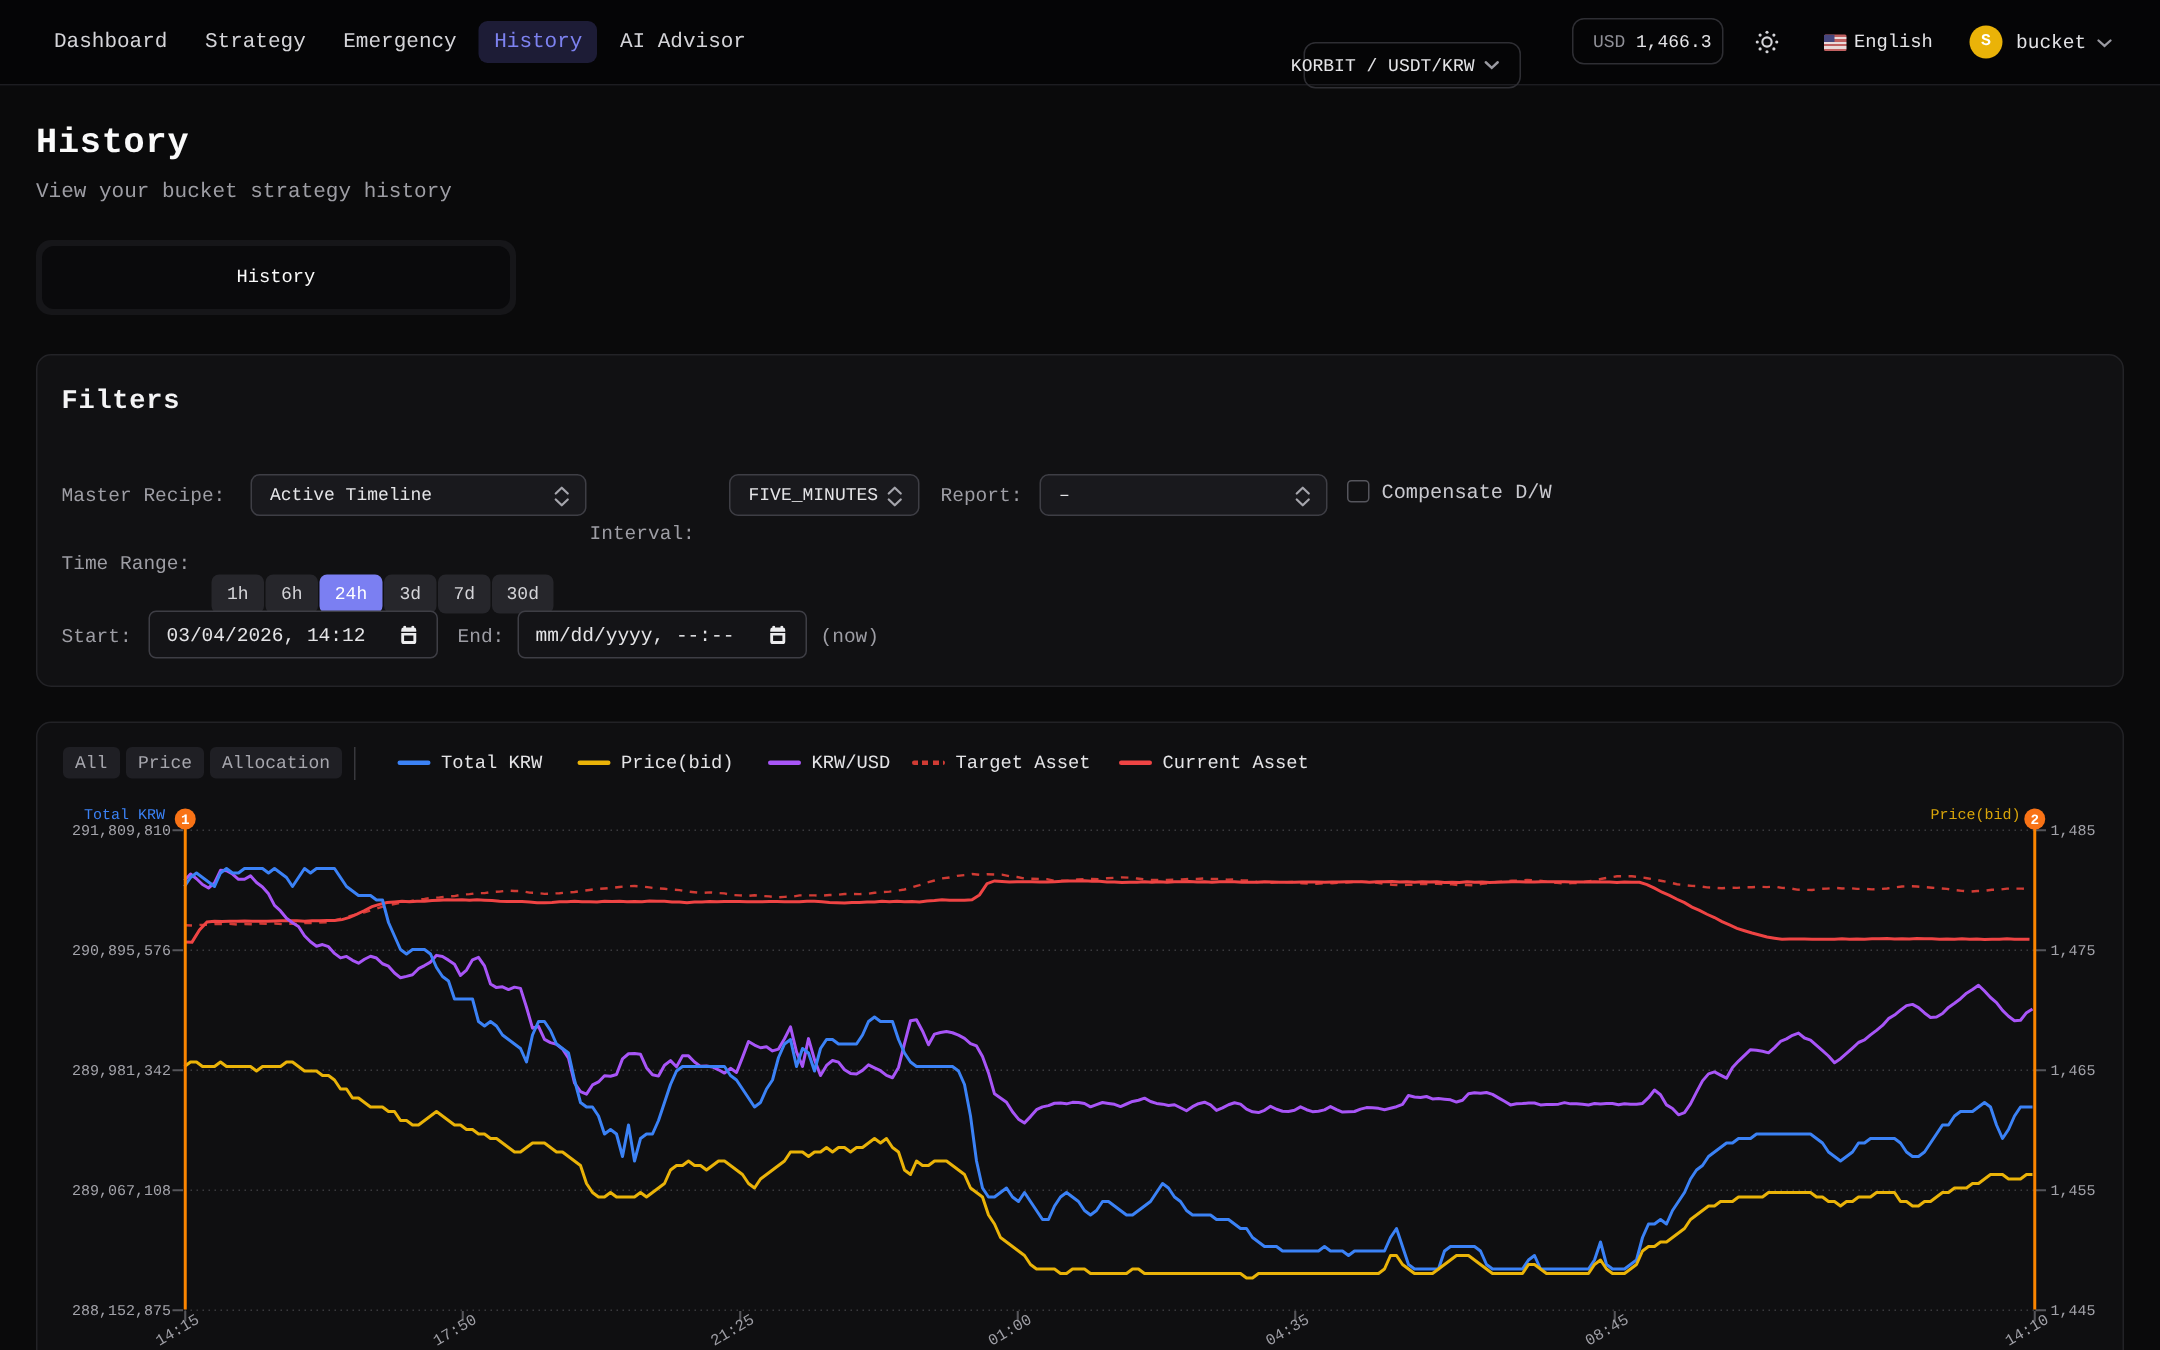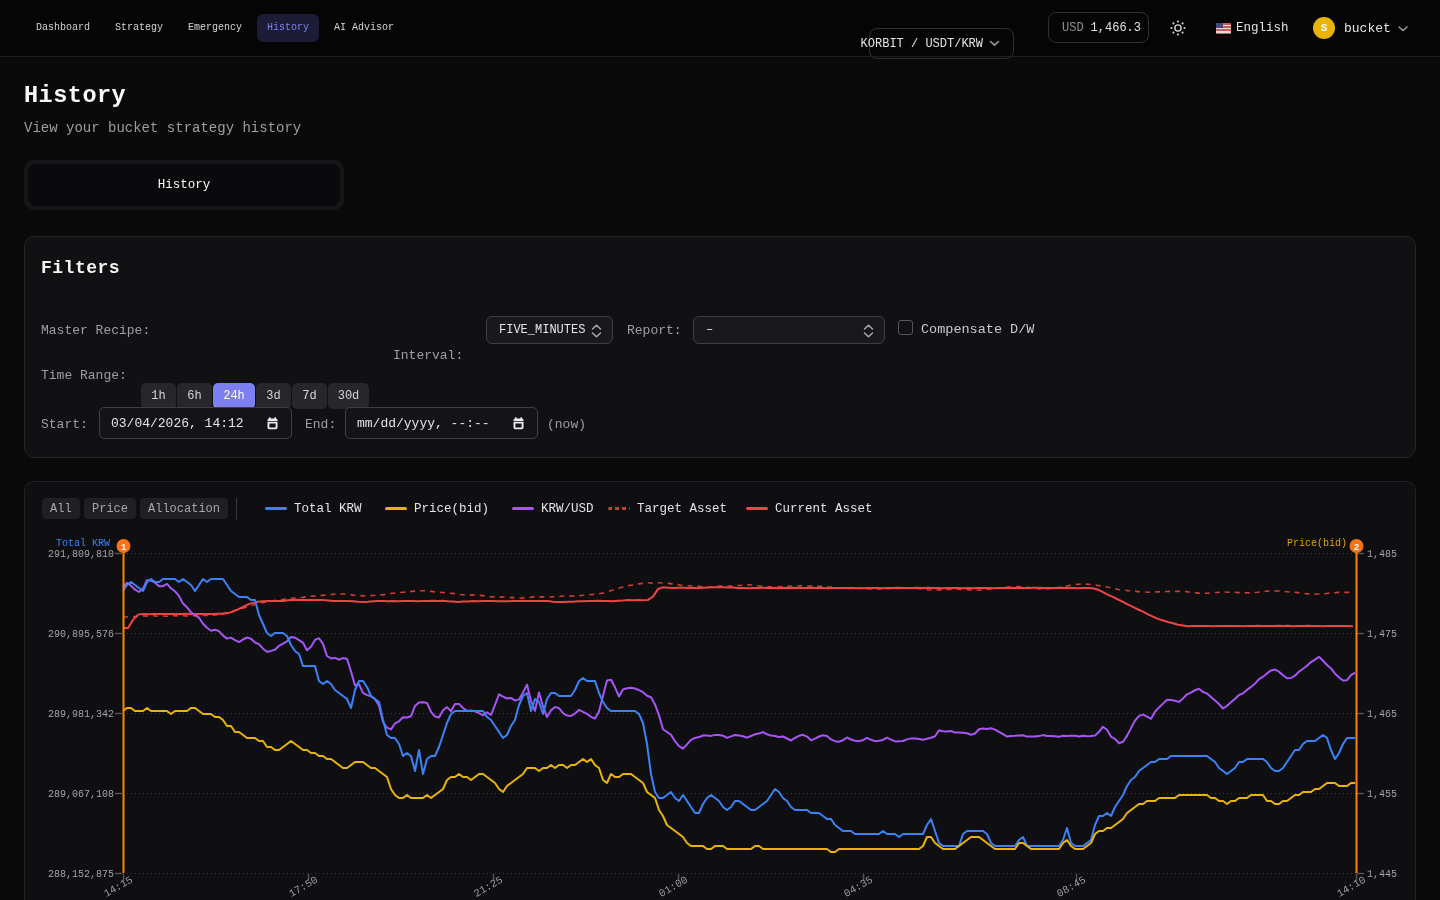--- a/index.html
+++ b/index.html
@@ -1,21 +1,21 @@
 <!DOCTYPE html>
 <html><head>
 <meta charset="utf-8">
 <title>History</title>
 <style>
 * { margin:0; padding:0; box-sizing:border-box; }
 html,body { width:1440px; height:900px; overflow:hidden; background:#0a0a0b; font-family:"Liberation Mono", monospace; }
 
 nav { position:absolute; left:0; top:0; width:1440px; height:57px; background:#050506; border-bottom:1px solid #1d1d21; }
 .navl { position:absolute; left:26px; top:0; height:56px; display:flex; align-items:center; gap:5px; }
-.navl a { color:#d4d4d8; font-size:10px; line-height:16px; padding:6px 10px; border-radius:6px; text-decoration:none; font-weight:500; }
+.navl a { color:#d4d4d8; font-size:14px; line-height:16px; padding:6px 10px; border-radius:6px; text-decoration:none; font-weight:500; }
 .navl a.act { background:#1d1c36; color:#7d82f0; }
 .navr { position:absolute; left:0; top:0; width:1440px; height:56px; }
 .navr > div { position:absolute; }
 .pill { top:12px; height:31px; border:1px solid #2e2e33; border-radius:8px; display:flex; align-items:center; padding:0 13px; color:#e4e4e7; font-size:12px; white-space:nowrap; }
 .pill .dim { color:#8e8e95; margin-right:7px; }
 .chev { display:inline-block; margin-left:6px; }
 .sunbtn { left:1169px; top:19px; }
 .lang { left:1216px; top:0; height:56px; display:flex; align-items:center; gap:5px; color:#e4e4e7; font-size:12.5px; font-weight:500;}
 .flag { width:15px; height:11px; position:relative; overflow:hidden; border-radius:1px; background:repeating-linear-gradient(#c06060 0 1.6px,#eadada 1.6px 3.2px); }
 .flag::after { content:""; position:absolute; left:0; top:0; width:7px; height:5px; background:#47477e; }
@@ -93,20 +93,23 @@
 <h1>History</h1>
 <div class="sub">View your bucket strategy history</div>
 
 <div class="tabs">
   <div class="tab act">History</div>
 </div>
 
 <div class="card fcard">
   <h2>Filters</h2>
   <div class="flabel" style="left:16px; top:86px;">Master Recipe:</div>
+  <div class="sel" style="left:142px; width:224px;">Active Timeline<span class="updn"><svg width="11" height="14" viewBox="0 0 11 14">
+          <path d="M1.5 5 L5.5 1.2 L9.5 5 M1.5 9 L5.5 12.8 L9.5 9" fill="none" stroke="#a5a5ac" stroke-width="1.5" stroke-linecap="round" stroke-linejoin="round"></path>
+        </svg></span></div>
   <div class="flabel" style="left:368px; top:86px;margin-top:25px;">Interval:</div>
   <div class="sel" style="left:461px; width:127px; padding-right:26px;">FIVE_MINUTES<span class="updn"><svg width="11" height="14" viewBox="0 0 11 14">
           <path d="M1.5 5 L5.5 1.2 L9.5 5 M1.5 9 L5.5 12.8 L9.5 9" fill="none" stroke="#a5a5ac" stroke-width="1.5" stroke-linecap="round" stroke-linejoin="round"></path>
         </svg></span></div>
   <div class="flabel" style="left:602px; top:86px;">Report:</div>
   <div class="sel" style="left:668px; width:192px;">–<span class="updn"><svg width="11" height="14" viewBox="0 0 11 14">
           <path d="M1.5 5 L5.5 1.2 L9.5 5 M1.5 9 L5.5 12.8 L9.5 9" fill="none" stroke="#a5a5ac" stroke-width="1.5" stroke-linecap="round" stroke-linejoin="round"></path>
         </svg></span></div>
   <div class="cbx"></div>
   <div class="flabel" style="left:896px; top:85px; font-size:13.5px; color:#c9c9cf;">Compensate D/W</div>

